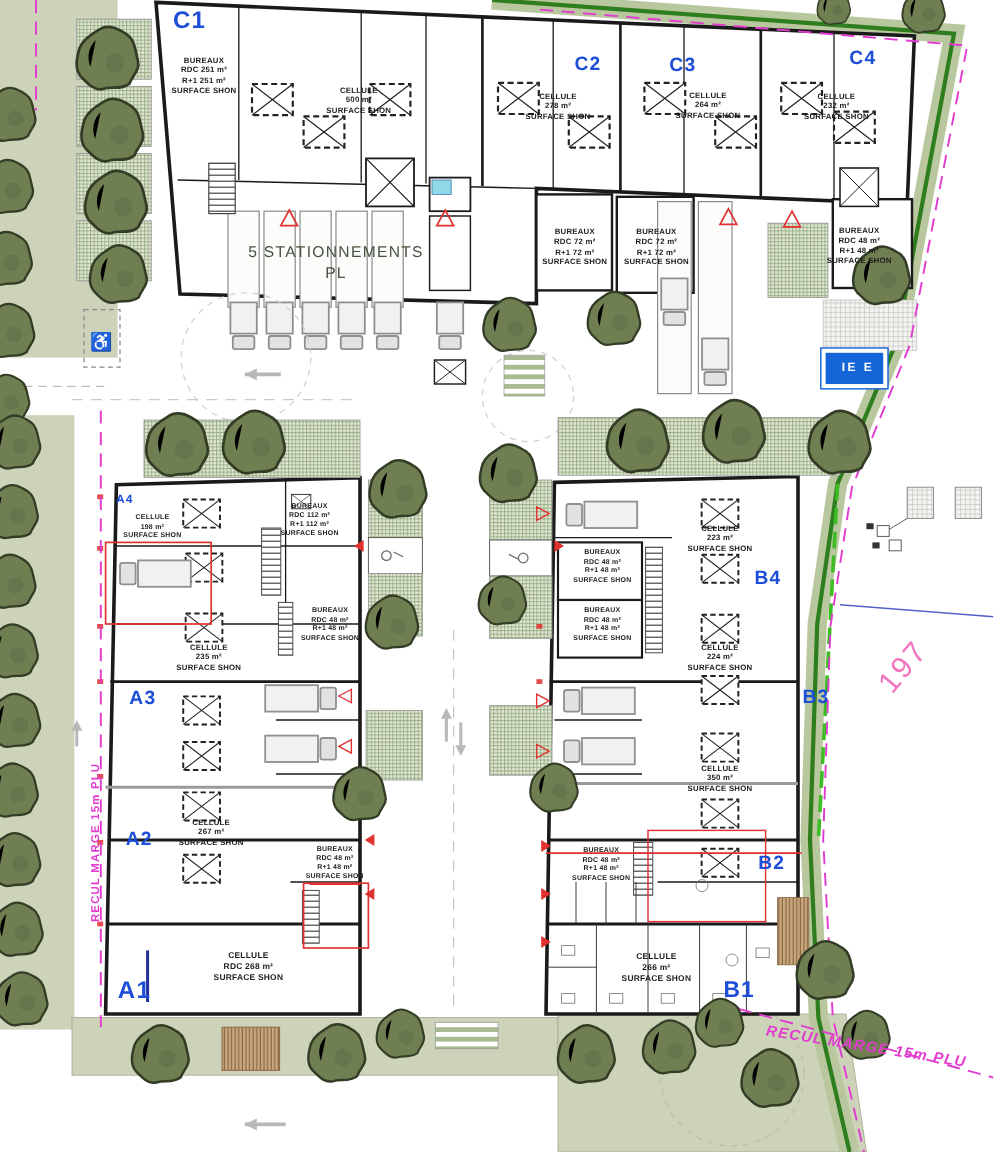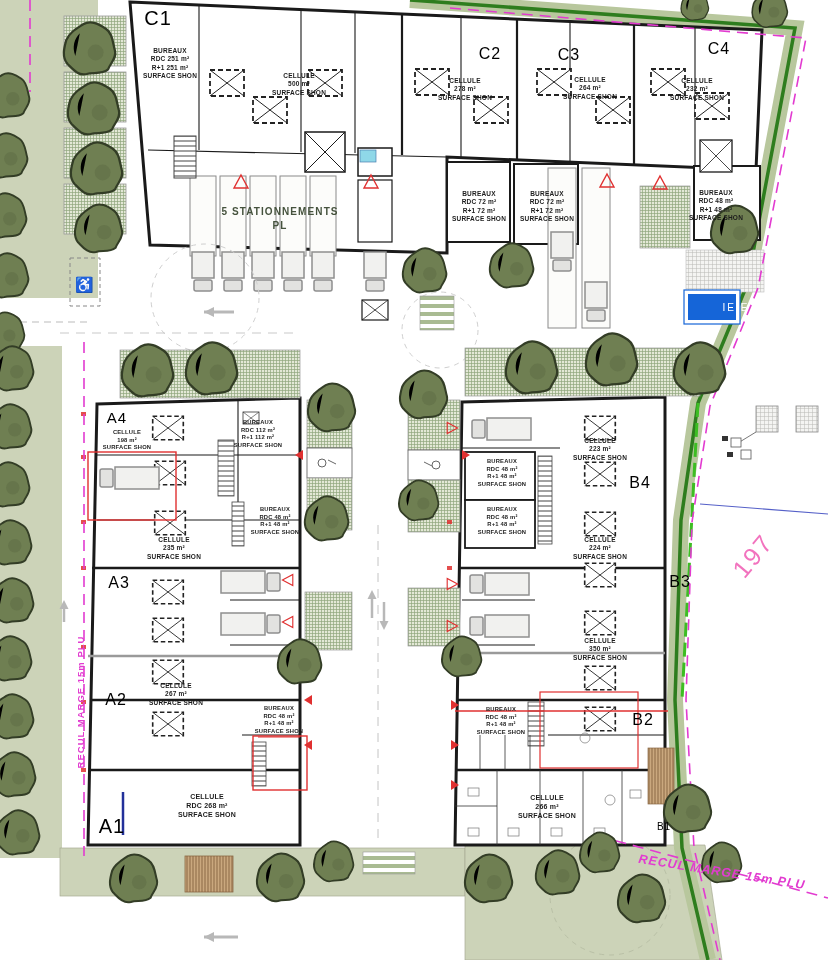--- a/index.html
+++ b/index.html
@@ -1,33 +1,33 @@
 <!DOCTYPE html>
 <html><head>
 <meta charset="utf-8">
 <style>
   html,body{margin:0;padding:0;background:#fff}
   .stage{position:relative;width:828px;height:960px;overflow:hidden;background:#fff;
          font-family:"Liberation Sans",sans-serif}
   .stage svg{position:absolute;left:0;top:0}
   .lbl{position:absolute;transform:translate(-50%,-50%);font-size:6.5px;line-height:1.3;
        font-weight:700;color:#1c1c1c;text-align:center;white-space:nowrap;letter-spacing:.2px}
-  .uname{position:absolute;transform:translate(-50%,-50%);font-size:16px;font-weight:400;
-         color:#000000;letter-spacing:1px;white-space:nowrap}
+  .uname{position:absolute;transform:translate(-50%,-50%);font-size:16px;font-weight:700;
+         color:#1d4ed8;letter-spacing:1px;white-space:nowrap}
   .big{font-size:20px}
-  .pk{position:absolute;transform:translate(-50%,-50%);font-size:10px;font-weight:700;
+  .pk{position:absolute;transform:translate(-50%,-50%);font-size:13px;font-weight:400;
       color:#45523d;letter-spacing:1.1px;text-align:center;line-height:1.4;white-space:nowrap}
   .mag{position:absolute;color:#e23bd0;font-weight:700;white-space:nowrap}
   .mleft{left:80px;top:702px;transform:translate(-50%,-50%) rotate(-90deg);font-size:9.5px;letter-spacing:1px}
   .mbot{left:722px;top:872px;transform:translate(-50%,-50%) rotate(9deg);font-size:12.5px;
         font-style:italic;letter-spacing:1px}
   .p197{position:absolute;left:753px;top:556px;transform:translate(-50%,-50%) rotate(-50deg);
         font-size:25px;color:#f273be;letter-spacing:2px;font-weight:400}
-  .sign{position:absolute;left:736px;top:307px;transform:translate(-50%,-50%);
-        font-size:10px;color:#fff;font-weight:400;letter-spacing:2px}
+  .sign{position:absolute;left:715px;top:307px;transform:translate(-50%,-50%);
+        font-size:10px;color:#fff;font-weight:700;letter-spacing:2px}
 </style>
 </head>
 <body>
 
 <div class="stage">
 
 <svg width="828" height="960" viewBox="0 0 828 960">
 <defs>
   <pattern id="pgrid" width="6" height="6" patternUnits="userSpaceOnUse">
     <rect width="6" height="6" fill="#e3e8d6"></rect>
@@ -372,21 +372,21 @@
 <div class="lbl" style="left:465px;top:90px">CELLULE<br>278 m²<br>SURFACE SHON</div>
 <div class="uname" style="left:569px;top:55px">C3</div>
 <div class="lbl" style="left:590px;top:89px">CELLULE<br>264 m²<br>SURFACE SHON</div>
 <div class="uname" style="left:719px;top:49px">C4</div>
 <div class="lbl" style="left:697px;top:90px">CELLULE<br>232 m²<br>SURFACE SHON</div>
 <div class="pk" style="left:280px;top:219px">5 STATIONNEMENTS<br>PL</div>
 <div class="lbl" style="left:479px;top:207px">BUREAUX<br>RDC 72 m²<br>R+1 72 m²<br>SURFACE SHON</div>
 <div class="lbl" style="left:547px;top:207px">BUREAUX<br>RDC 72 m²<br>R+1 72 m²<br>SURFACE SHON</div>
 <div class="lbl" style="left:716px;top:206px">BUREAUX<br>RDC 48 m²<br>R+1 48 m²<br>SURFACE SHON</div>
 
-<div class="uname" style="left:117px;top:417px;font-size:15px">A4</div>
+<div class="uname" style="left:104px;top:417px;font-size:10px">A4</div>
 <div class="lbl" style="left:127px;top:440px;font-size:5.8px">CELLULE<br>198 m²<br>SURFACE SHON</div>
 <div class="lbl" style="left:258px;top:434px;font-size:5.8px">BUREAUX<br>RDC 112 m²<br>R+1 112 m²<br>SURFACE SHON</div>
 <div class="lbl" style="left:275px;top:521px;font-size:5.8px">BUREAUX<br>RDC 48 m²<br>R+1 48 m²<br>SURFACE SHON</div>
 <div class="lbl" style="left:174px;top:549px">CELLULE<br>235 m²<br>SURFACE SHON</div>
 <div class="uname" style="left:119px;top:583px">A3</div>
 <div class="lbl" style="left:176px;top:695px">CELLULE<br>267 m²<br>SURFACE SHON</div>
 <div class="uname" style="left:116px;top:700px">A2</div>
 <div class="lbl" style="left:279px;top:720px;font-size:5.8px">BUREAUX<br>RDC 48 m²<br>R+1 48 m²<br>SURFACE SHON</div>
 <div class="lbl" style="left:207px;top:806px;font-size:7px">CELLULE<br>RDC 268 m²<br>SURFACE SHON</div>
 <div class="uname" style="left:112px;top:826px;font-size:20px">A1</div>
@@ -394,20 +394,20 @@
 <div class="lbl" style="left:600px;top:450px">CELLULE<br>223 m²<br>SURFACE SHON</div>
 <div class="uname" style="left:640px;top:483px">B4</div>
 <div class="lbl" style="left:502px;top:473px;font-size:5.8px">BUREAUX<br>RDC 48 m²<br>R+1 48 m²<br>SURFACE SHON</div>
 <div class="lbl" style="left:502px;top:521px;font-size:5.8px">BUREAUX<br>RDC 48 m²<br>R+1 48 m²<br>SURFACE SHON</div>
 <div class="lbl" style="left:600px;top:549px">CELLULE<br>224 m²<br>SURFACE SHON</div>
 <div class="uname" style="left:680px;top:582px">B3</div>
 <div class="lbl" style="left:600px;top:650px">CELLULE<br>350 m²<br>SURFACE SHON</div>
 <div class="uname" style="left:643px;top:720px">B2</div>
 <div class="lbl" style="left:501px;top:721px;font-size:5.8px">BUREAUX<br>RDC 48 m²<br>R+1 48 m²<br>SURFACE SHON</div>
 <div class="lbl" style="left:547px;top:807px;font-size:7px">CELLULE<br>266 m²<br>SURFACE SHON</div>
-<div class="uname" style="left:664px;top:826px;font-size:10px">B1</div>
+<div class="uname" style="left:616px;top:826px;font-size:19px">B1</div>
 
 <div class="mag mleft">RECUL MARGE 15m PLU</div>
 <div class="mag mbot">RECUL MARGE 15m PLU</div>
 <div class="p197">197</div>
 <div class="sign">IE E</div>
 
 </div>
 
 </body></html>

